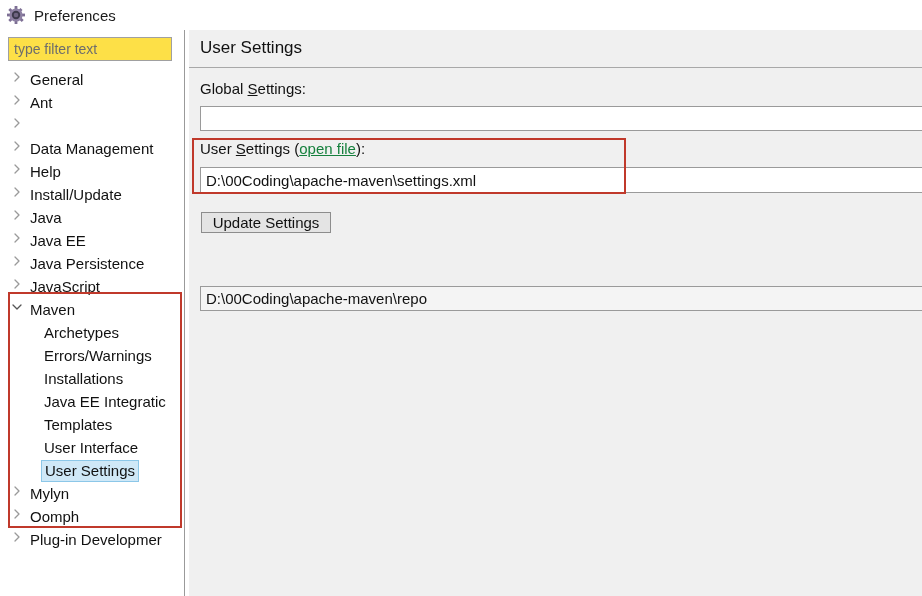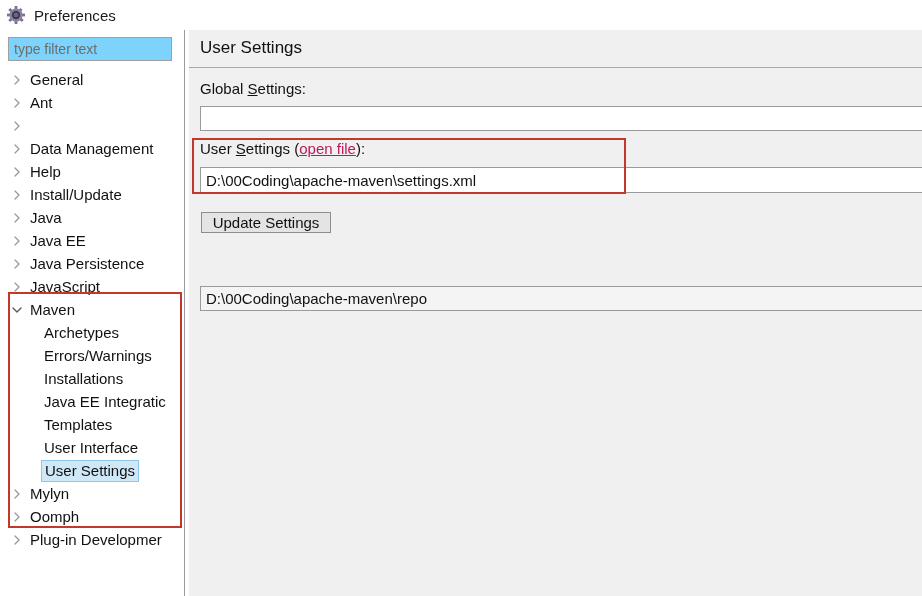--- a/index.html
+++ b/index.html
@@ -45,40 +45,40 @@
     position: absolute;
     left: 0; top: 30px;
     width: 184px; height: 566px;
     background: #ffffff;
   }
   .filter-box {
     position: absolute;
     left: 8px; top: 7px;
     width: 164px; height: 24px;
     border: 1px solid #a0a0a0;
-    background: #7dd3fc;
+    background: #fde047;
     font-family: "Liberation Sans", sans-serif;
     font-size: 14px;
     color: #6d6d6d;
     padding: 0 5px;
     outline: none;
   }
   .filter-box::placeholder { color: #6d6d6d; opacity: 1; }
 
   .tree {
     position: absolute;
     left: 0; top: 38px;
     width: 184px;
     height: 528px;
     overflow: hidden;
   }
   .tree-row {
     height: 23px;
     display: flex;
-    align-items: flex-end;
+    align-items: center;
     padding-left: 12px;
     white-space: nowrap;
     position: relative;
   }
   .twisty {
     width: 16px; height: 16px;
     flex: 0 0 auto;
     position: relative;
     margin-right: 2px;
   }
@@ -134,21 +134,21 @@
 
   .field-label {
     position: absolute;
     font-size: 15px;
     color: #111111;
     white-space: nowrap;
   }
   .mnem { text-decoration: underline; }
 
   .link {
-    color: #be185d;
+    color: #15803d;
     text-decoration: underline;
     cursor: pointer;
   }
 
   .text-input {
     position: absolute;
     border: 1px solid #9a9a9a;
     background: #ffffff;
     font-family: "Liberation Sans", sans-serif;
     font-size: 15px;

